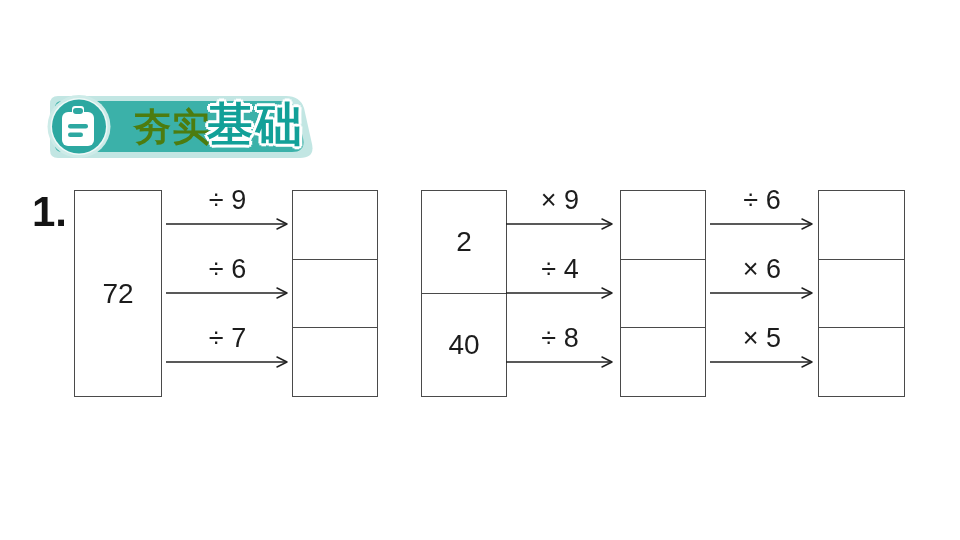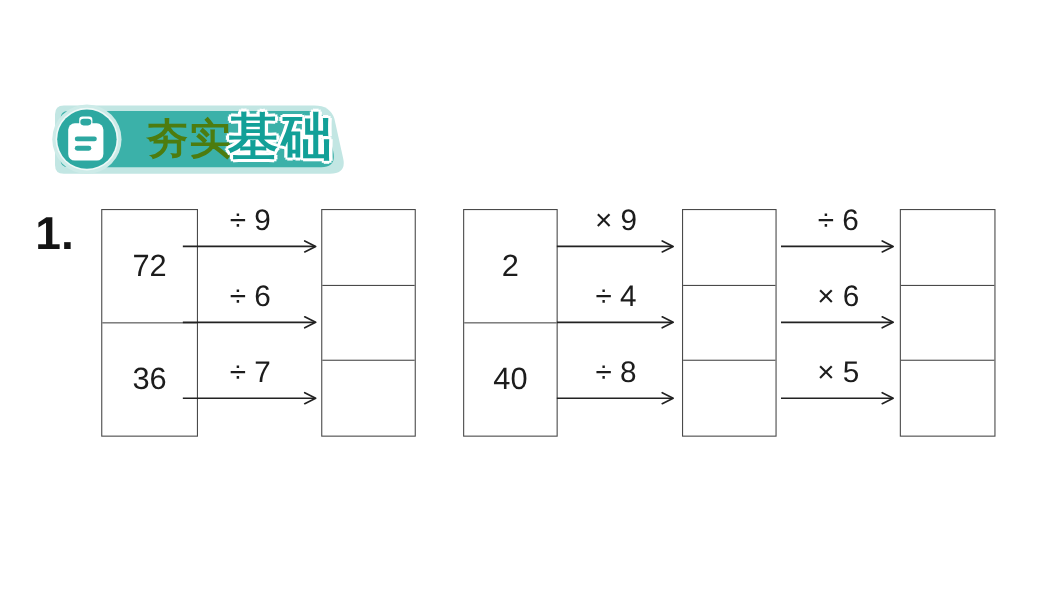--- a/index.html
+++ b/index.html
@@ -29,21 +29,21 @@
   }
   .col {
     position:absolute; top:190px; height:207px; border:1.5px solid #4a4a4a;
     display:flex; flex-direction:column; box-sizing:border-box; background:#fff;
   }
   .cell {
     flex:1 1 0; display:flex; align-items:center; justify-content:center;
     font-size:28px; color:#1c1c1c; border-bottom:1.5px solid #4a4a4a;
   }
   .cell:last-child { border-bottom:none; }
-  #colA { left:92px;  width:88px; }
+  #colA { left:74px;  width:88px; }
   #colB { left:292px; width:86px; }
   #colC { left:421px; width:86px; }
   #colD { left:620px; width:86px; }
   #colE { left:818px; width:87px; }
   .oplabel {
     position:absolute; text-align:center; font-size:27px; color:#1c1c1c;
     line-height:28px; white-space:nowrap;
   }
   .z1 { left:166px; width:123px; }
   .z2 { left:506px; width:108px; }
@@ -76,21 +76,20 @@
       </g>
     </svg>
     <div class="badge-title regular">夯实</div>
     <div class="badge-title emphasis">基础</div>
   </div>
 
   <div class="problem-number">1.</div>
 
   <div class="col" id="colA">
     <div class="cell">72</div>
-    <div class="cell">36</div>
   </div>
 
   <div class="oplabel z1 r1">÷ 9</div>
   <div class="oplabel z1 r2">÷ 6</div>
   <div class="oplabel z1 r3">÷ 7</div>
   <div class="arrow z1 a1">
     <svg width="123" height="14">
         <line x1="0" y1="7" x2="120" y2="7" stroke="#222" stroke-width="1.5"></line>
         <polyline points="111,2 121,7 111,12" fill="none" stroke="#222" stroke-width="1.5" stroke-linecap="round" stroke-linejoin="round"></polyline>
       </svg>

